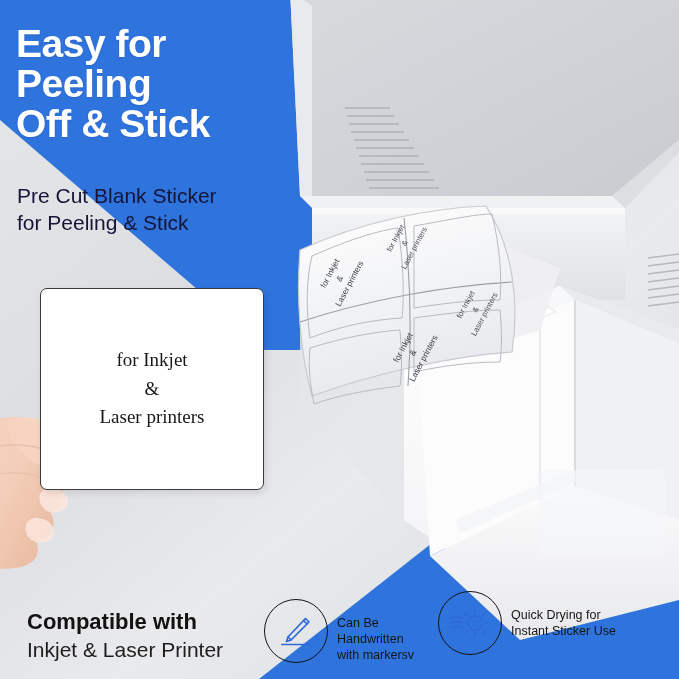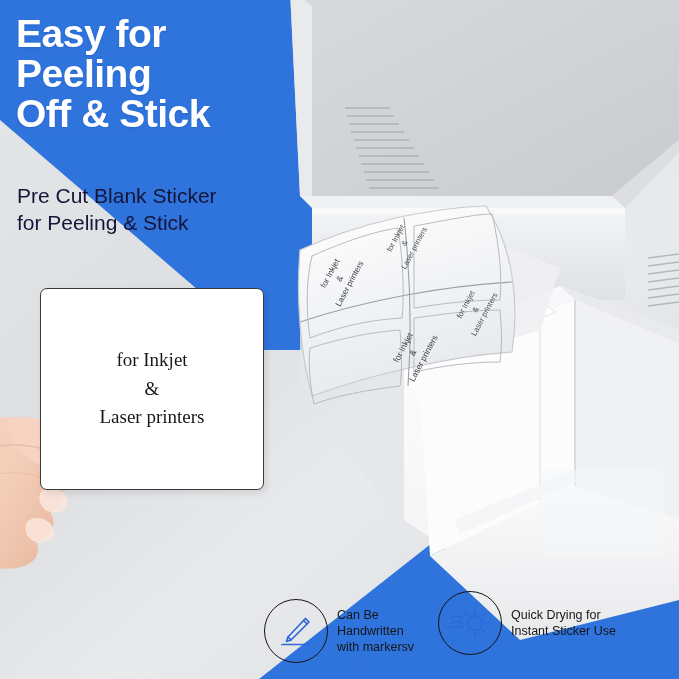--- a/index.html
+++ b/index.html
@@ -33,21 +33,21 @@
   }
   .blue-bottom2{
     position:absolute;right:0;bottom:-4px;width:470px;height:250px;
     background:#2f73dd;
     clip-path:polygon(470px 40px, 470px 250px, 120px 250px, 470px 40px);
     z-index:1;
   }
 
   
   .headline{
-    position:absolute;left:16px;top:14px;z-index:6;
+    position:absolute;left:16px;top:24px;z-index:6;
     color:#ffffff;font-weight:bold;font-size:39px;line-height:1.03;
     letter-spacing:-0.5px;text-shadow:0 1px 2px rgba(20,50,110,.18);
     white-space:pre;
   }
   .subhead{
     position:absolute;left:17px;top:147px;z-index:6;
     color:#151538;font-size:21px;line-height:1.28;white-space:pre;margin-top:36px;
   }
 
   
@@ -66,21 +66,21 @@
   
   .bottombar{
     position:absolute;left:0;bottom:0;width:679px;height:100px;z-index:9;
     display:flex;align-items:center;
   }
   .compat{position:absolute;left:27px;bottom:16px;z-index:10;}
   .compat-1{font-size:22px;font-weight:bold;color:#121212;line-height:1.25;white-space:pre;}
   .compat-2{font-size:21px;font-weight:normal;color:#1d1d1d;line-height:1.3;white-space:pre;}
 
   .feat{position:absolute;display:flex;align-items:center;gap:9px;z-index:10;}
-  .feat-1{left:264px;bottom:16px;}
+  .feat-1{left:264px;bottom:16px;align-items:flex-end;}
   .feat-2{left:438px;bottom:24px;}
   .feat-circle{
     width:62px;height:62px;border-radius:50%;
     border:1.7px solid #141414;display:flex;align-items:center;justify-content:center;
     flex:0 0 auto;
   }
   .feat-label{font-size:12.5px;line-height:1.28;color:#161616;white-space:pre;}
 </style>
 </head>
 <body>
@@ -246,20 +246,24 @@
               font-size:8.4px;line-height:1.35;color:#3a3d41;text-align:center;white-space:pre;">for Inkjet
 &amp;
 Laser printers</div>
   <div style="position:absolute;left:452px;top:294px;z-index:5;transform:rotate(-62deg);
               font-size:7.8px;line-height:1.35;color:#4a4d51;text-align:center;white-space:pre;">for Inkjet
 &amp;
 Laser printers</div>
 
   <div class="bottombar"></div>
 
+  <div class="compat">
+    <div class="compat-1">Compatible with</div>
+    <div class="compat-2">Inkjet &amp; Laser Printer</div>
+  </div>
 
   <div class="feat feat-1">
     <div class="feat-circle">
       <svg width="40" height="40" viewBox="0 0 40 40">
         <g stroke="#2f68d8" stroke-width="1.7" fill="none" stroke-linecap="round" stroke-linejoin="round">
           <path d="M29.5 7.5 L33 11 L15 29 L10.5 30.5 L12 26 Z"></path>
           <path d="M27.5 9.5 L31 13"></path>
           <path d="M12 26 L15 29"></path>
           <path d="M6 33.5 L34 33.5"></path>
         </g>

